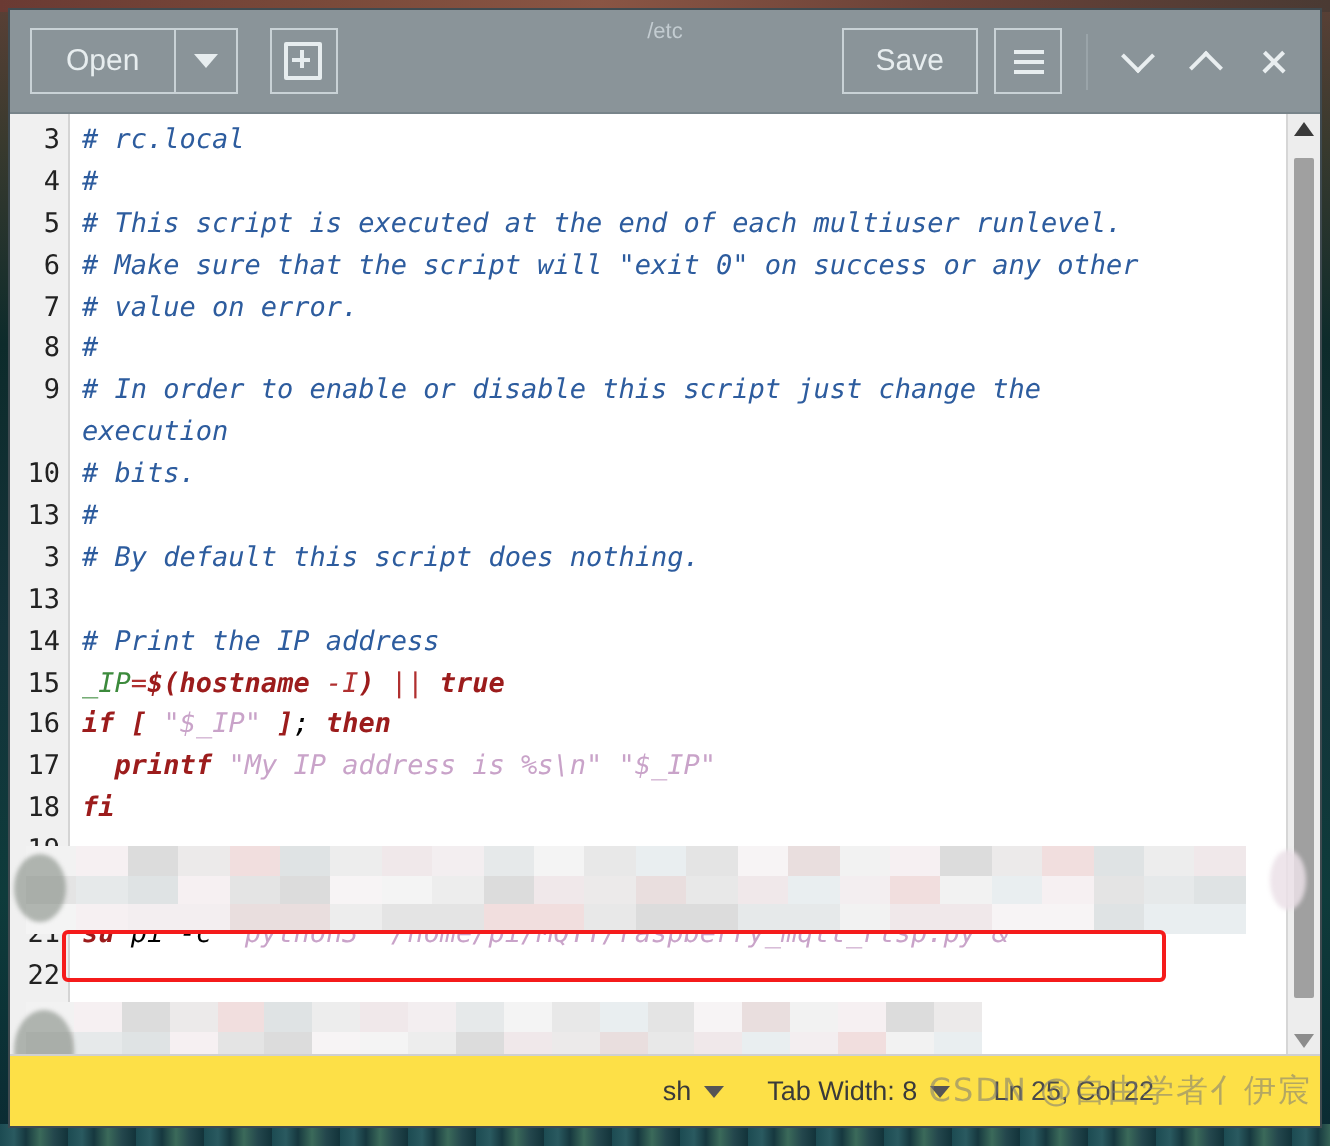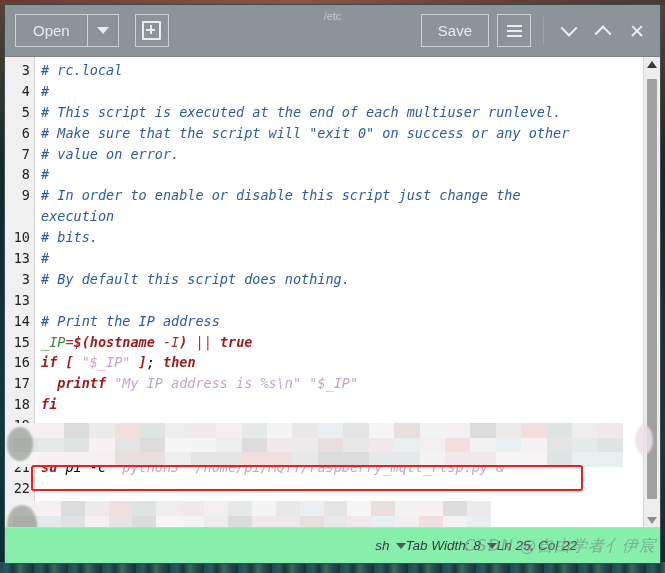--- a/index.html
+++ b/index.html
@@ -248,32 +248,32 @@
   .annot-red {
     left: 26px; top: 408px;
     width: 552px; height: 26px;
     border: 2.5px solid #f51b1b;
     border-radius: 3px;
   }
 
   
   .statusbar {
     height: 35px;
-    background: #86efac;
+    background: #fde047;
     border-top: 1px solid #d0d0d0;
     display: flex;
     align-items: center;
     justify-content: flex-end;
     padding-right: 8px;
+    gap: 22px;
     flex: none;
     position: relative;
     font-family: "Liberation Sans", sans-serif;
     font-size: 13.5px;
     color: #3a3a3a;
-    font-style: italic;
   }
   .sb-item { display:flex; align-items:center; gap:6px; cursor:pointer; }
   .sb-caret {
     width:0;height:0;
     border-left:5px solid transparent;
     border-right:5px solid transparent;
     border-top:6px solid #555;
   }
   .sb-pos { color:#4a4a4a; margin-right: 75px; position:relative; }
 

